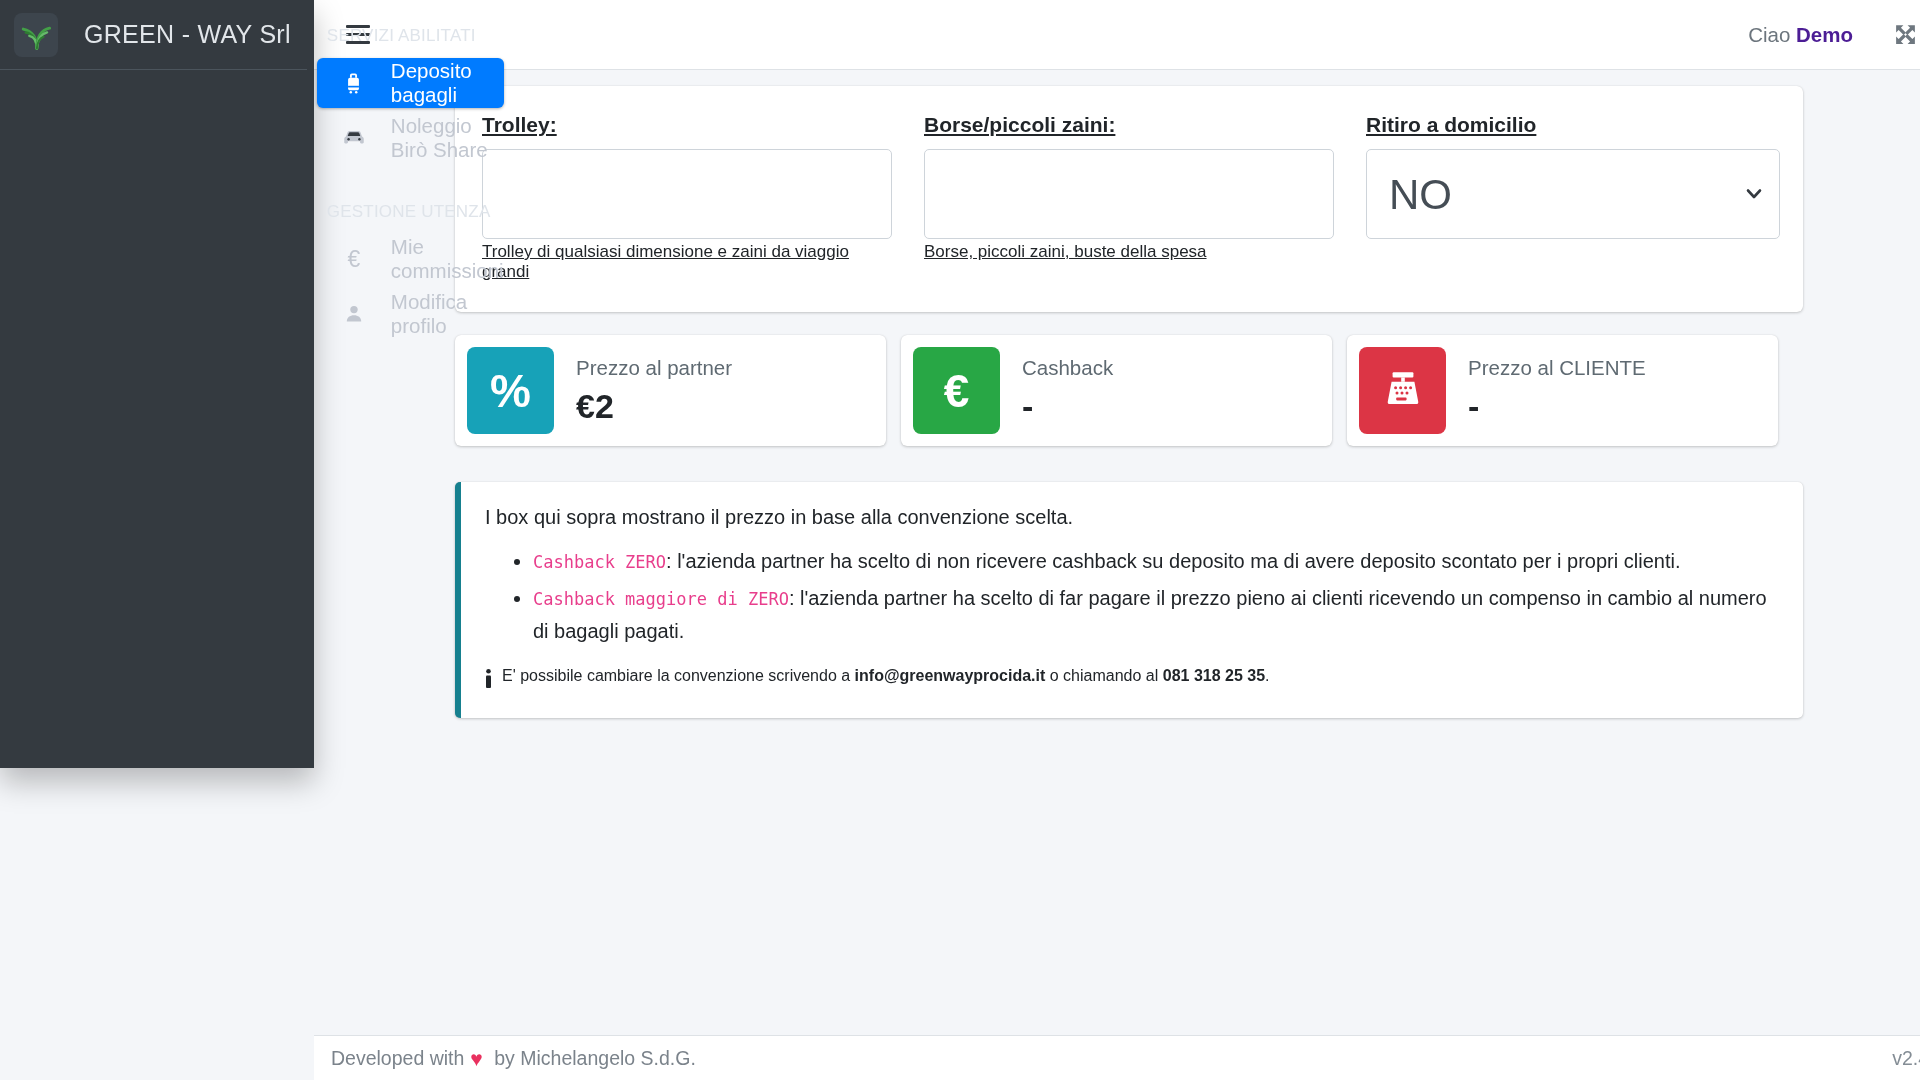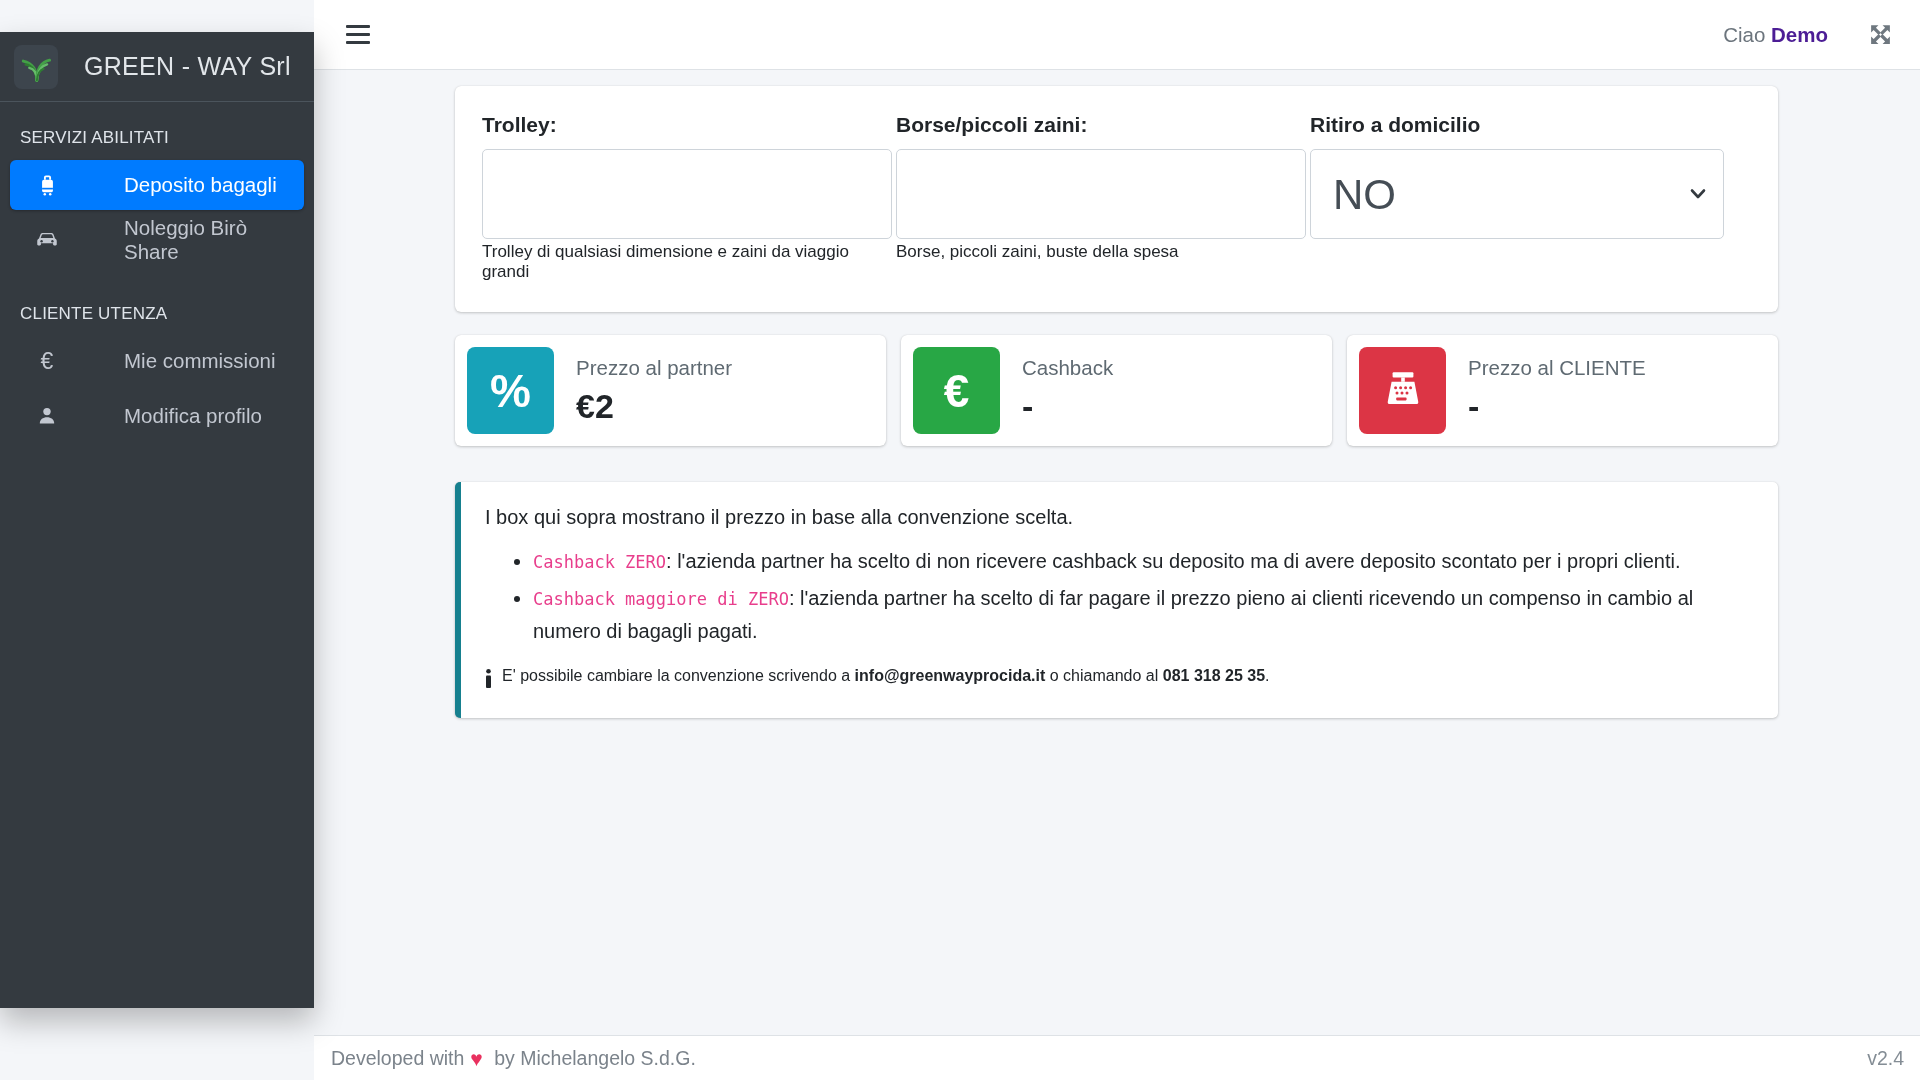--- a/index.html
+++ b/index.html
@@ -5,42 +5,41 @@
   * { margin:0; padding:0; box-sizing:border-box; }
   html,body { width:1920px; height:1080px; overflow:hidden; }
   body {
     font-family:"Liberation Sans","DejaVu Sans",sans-serif;
     font-size:20px; color:#212529; background:#f4f6f9;
     display:flex;
   }
 
   
   .sidebar {
-    width:314px; min-width:314px; background:#343a40; height:976px;
-    display:flex; flex-direction:column; box-shadow:0 14px 28px rgba(0,0,0,.25);
+    width:314px; min-width:314px; background:#343a40; height:768px;
+    display:flex; box-shadow:0 14px 28px rgba(0,0,0,.25);
     z-index:5;
-    margin-top:32px;
   }
   .brand {
     height:70px; display:flex; align-items:center; gap:26px;
     padding:0 16px 0 14px; border-bottom:1px solid #4b545c;
     cursor:pointer;
   }
   .brand-logo {
     width:44px; height:44px; border-radius:8px; background:#3d454d;
     display:flex; align-items:center; justify-content:center; flex-shrink:0;
   }
   .brand-text { color:#e2e6ea; font-size:25px; font-weight:400; white-space:nowrap; letter-spacing:.3px; }
   .nav { padding:10px 10px; }
   .nav-header {
     color:#dfe4ea; font-size:17px; padding:16px 10px 12px 10px; letter-spacing:.2px;
   }
   .nav-item {
     display:flex; align-items:center; height:50px; border-radius:6px;
-    color:#c2c7d0; cursor:pointer; margin-bottom:5px; font-size:20.5px;gap:40px;
+    color:#c2c7d0; cursor:pointer; margin-bottom:5px; font-size:20.5px;
   }
   .nav-item .icon-box { width:74px; display:flex; justify-content:center; align-items:center; flex-shrink:0; }
   .nav-item.active { background:#007bff; color:#fff; box-shadow:0 1px 3px rgba(0,0,0,.3); }
   .nav-gap { height:18px; }
   .euro-glyph { font-size:23px; line-height:1; }
 
   
   .main { flex:1; display:flex; flex-direction:column; height:1080px; }
   .navbar {
     height:70px; background:#fff; border-bottom:1px solid #dee2e6;
@@ -53,21 +52,21 @@
   .fullscreen-btn { margin-left:40px; cursor:pointer; display:flex; align-items:center; }
 
   .content { flex:1; padding:16px 143px 0 141px; overflow:hidden; }
 
   
   .card {
     background:#fff; border-radius:6px;
     box-shadow:0 0 1px rgba(0,0,0,.125), 0 1px 3px rgba(0,0,0,.2);
   }
   .form-card { padding:27px 27px 30px 27px; margin-bottom:23px; }
-  .form-row { display:flex; gap:4px; }
+  .form-row { display:flex; gap:32px;text-decoration:underline; }
   .form-col { width:410px; }
   .form-label { font-weight:700; font-size:21px; margin-bottom:12px; }
   .big-input {
     width:410px; height:90px; border:1px solid #ced4da; border-radius:5px;
     font-size:40px; padding:0 20px; color:#495057; outline:none;
     font-family:"Liberation Sans",sans-serif; background:#fff;
   }
   .help-text { font-size:17px; margin-top:3px; color:#212529; }
   .select-wrap { position:relative; width:410px; }
   .big-select {
@@ -154,21 +153,21 @@
           <path d="M4.6 10.6 L6 6.9 C6.3 6.1 7.1 5.6 8 5.6 h8 c.9 0 1.7 .5 2 1.3 l1.4 3.7 c1 .4 1.6 1.3 1.6 2.3 V16 c0 .6 -.4 1 -1 1 h-1.4 c-.6 0 -1 -.4 -1 -1 v-.9 H6.4 V16 c0 .6 -.4 1 -1 1 H4 c-.6 0 -1 -.4 -1 -1 v-3.1 c0 -1 .6 -1.9 1.6 -2.3 z" fill="#c2c7d0"></path>
           <path d="M7.2 7.4 C7.4 6.9 7.8 6.7 8.3 6.7 h7.4 c.5 0 .9 .2 1.1 .7 l1 2.7 H6.2 z" fill="#343a40"></path>
           <circle cx="7" cy="13.1" r="1.1" fill="#343a40"></circle>
           <circle cx="17" cy="13.1" r="1.1" fill="#343a40"></circle>
         </svg>
       </span>
       <span>Noleggio Birò Share</span>
     </div>
 
     <div class="nav-gap"></div>
-    <div class="nav-header">CLIENTE UTENZA</div>
+    <div class="nav-header">GESTIONE UTENZA</div>
 
     <div class="nav-item">
       <span class="icon-box">
         <span class="euro-glyph">€</span>
       </span>
       <span>Mie commissioni</span>
     </div>
 
     <div class="nav-item">
       <span class="icon-box">

